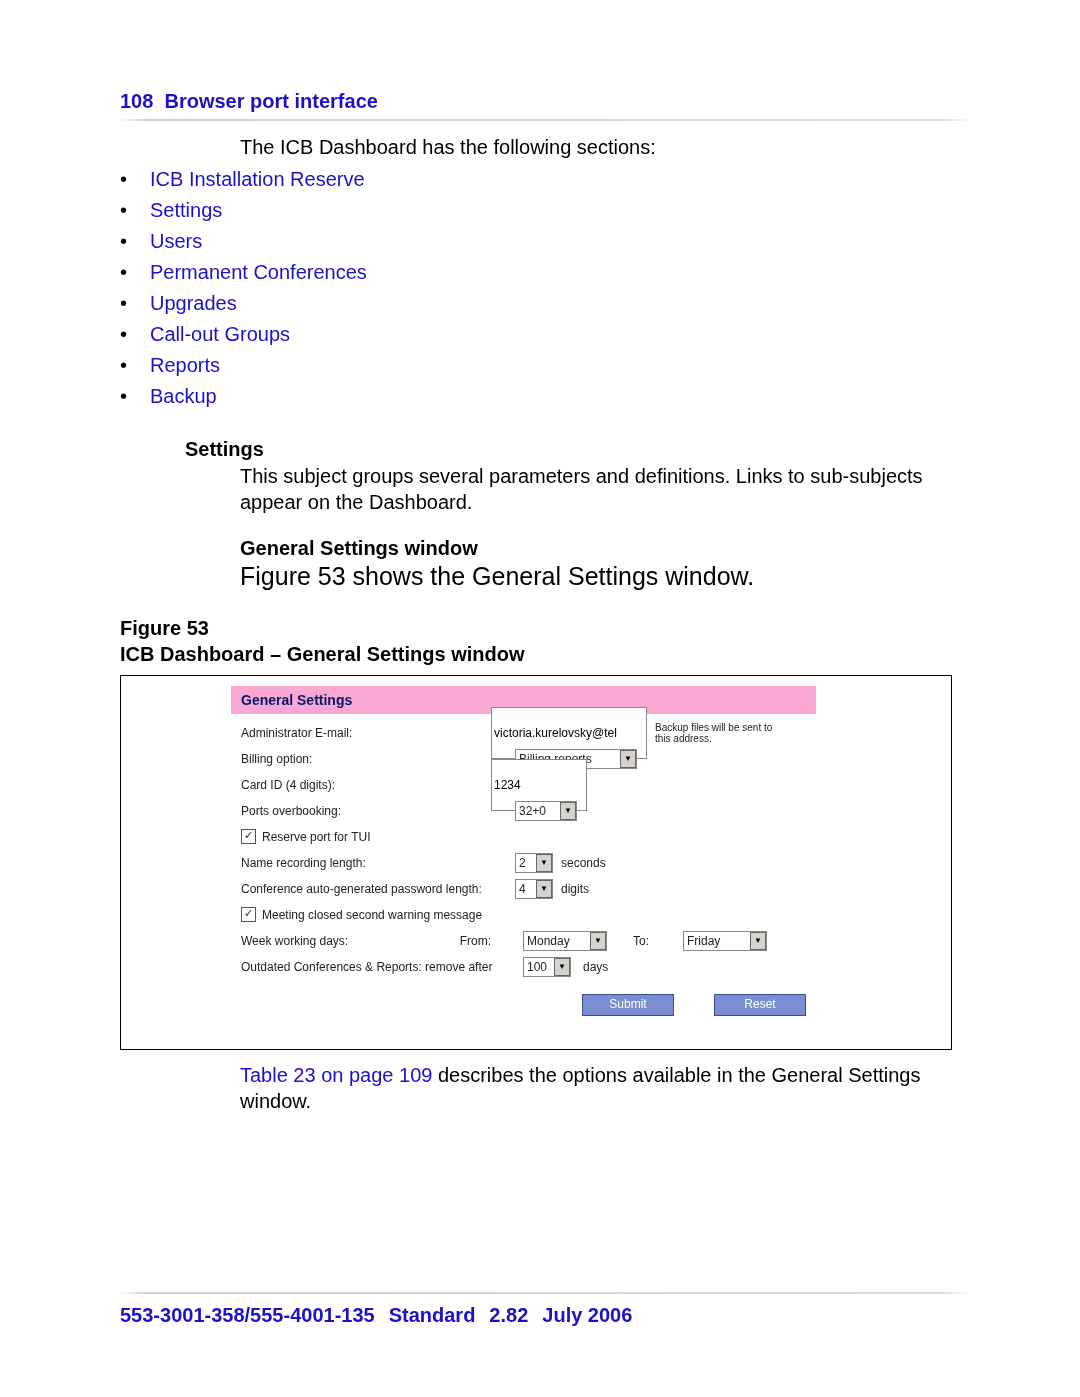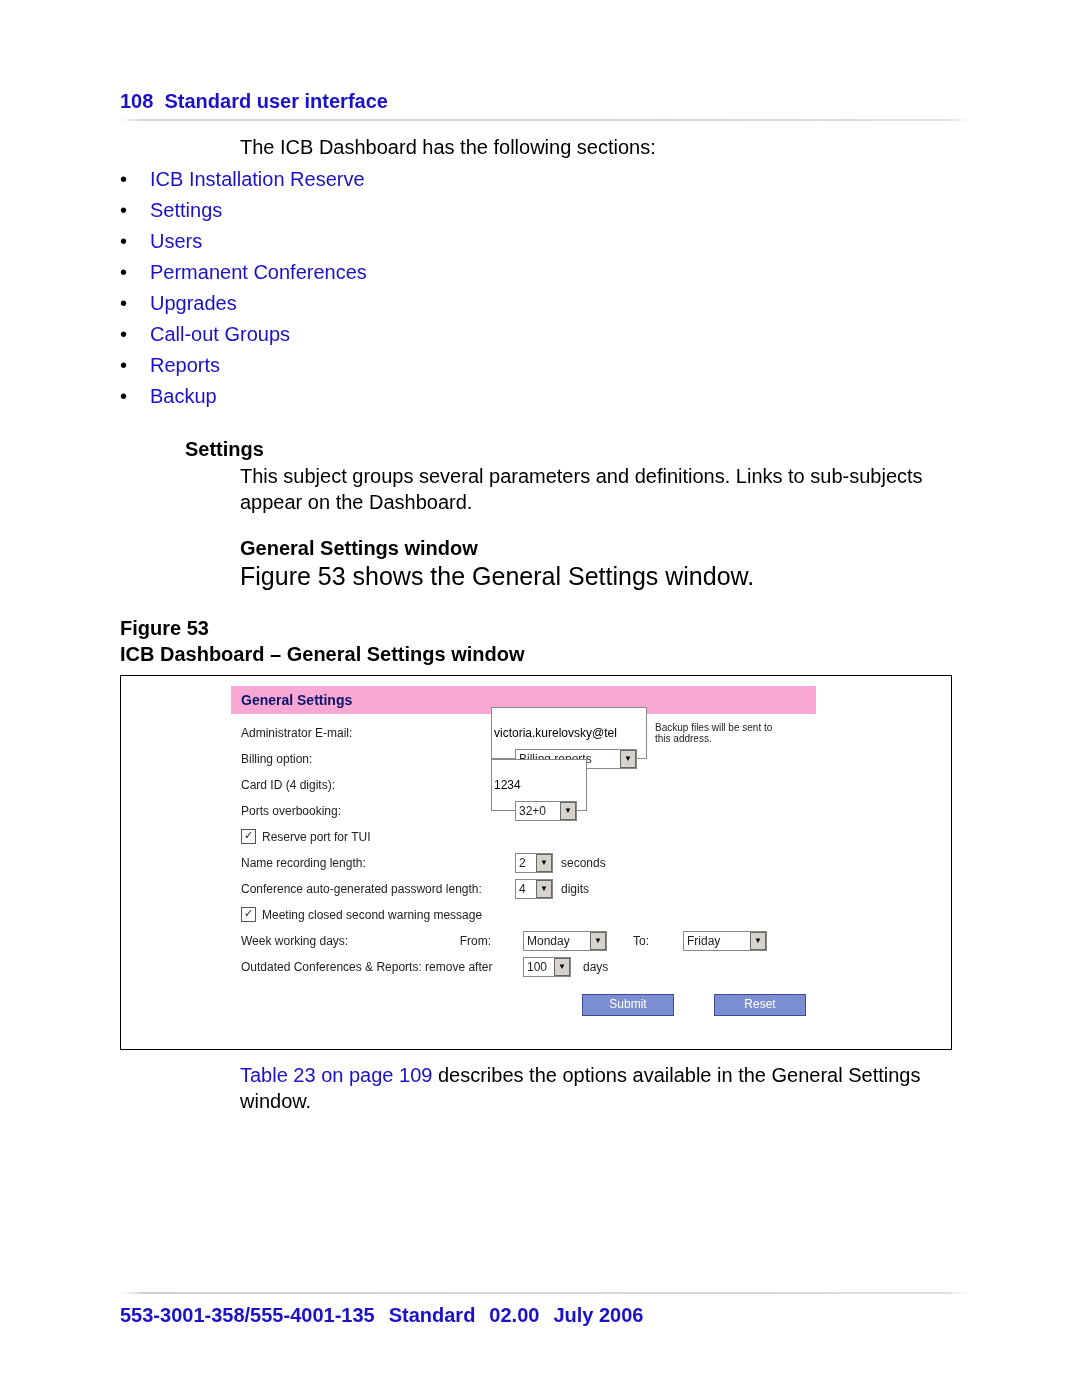--- a/index.html
+++ b/index.html
@@ -210,21 +210,21 @@
     color: #1a11c9;
   }
   .footer-text .gap { display:inline-block; width: 14px; }
 </style>
 </head>
 <body>
 
 <div class="page">
 
   <div class="header-line">
-    <span>108</span>&nbsp;&nbsp;<span>Standard user interface</span>
+    <span>108</span>&nbsp;&nbsp;<span>Browser port interface</span>
   </div>
   <div class="rule"></div>
 
   <div class="body-block">The ICB Dashboard has the following sections:</div>
 
   <ul class="bullets body-block" style="margin-top:2px;">
     <li><span class="dot">•</span><span class="link-text">ICB Installation Reserve</span></li>
     <li><span class="dot">•</span><span class="link-text">Settings</span></li>
     <li><span class="dot">•</span><span class="link-text">Users</span></li>
     <li><span class="dot">•</span><span class="link-text">Permanent Conferences</span></li>
@@ -339,17 +339,17 @@
     </div>
   </div>
 
   <div class="after-fig">
     <span class="link-text">Table 23 on page 109</span><span> describes the options available in the General Settings window.</span>
   </div>
 
   <div class="footer">
     <div class="footer-rule"></div>
     <div class="footer-text">
-      <span>553-3001-358/555-4001-135</span><span class="gap"></span><span>Standard</span><span class="gap"></span><span>02.00</span><span class="gap"></span><span>July 2006</span>
+      <span>553-3001-358/555-4001-135</span><span class="gap"></span><span>Standard</span><span class="gap"></span><span>2.82</span><span class="gap"></span><span>July 2006</span>
     </div>
   </div>
 
 </div>
 
 </body></html>

